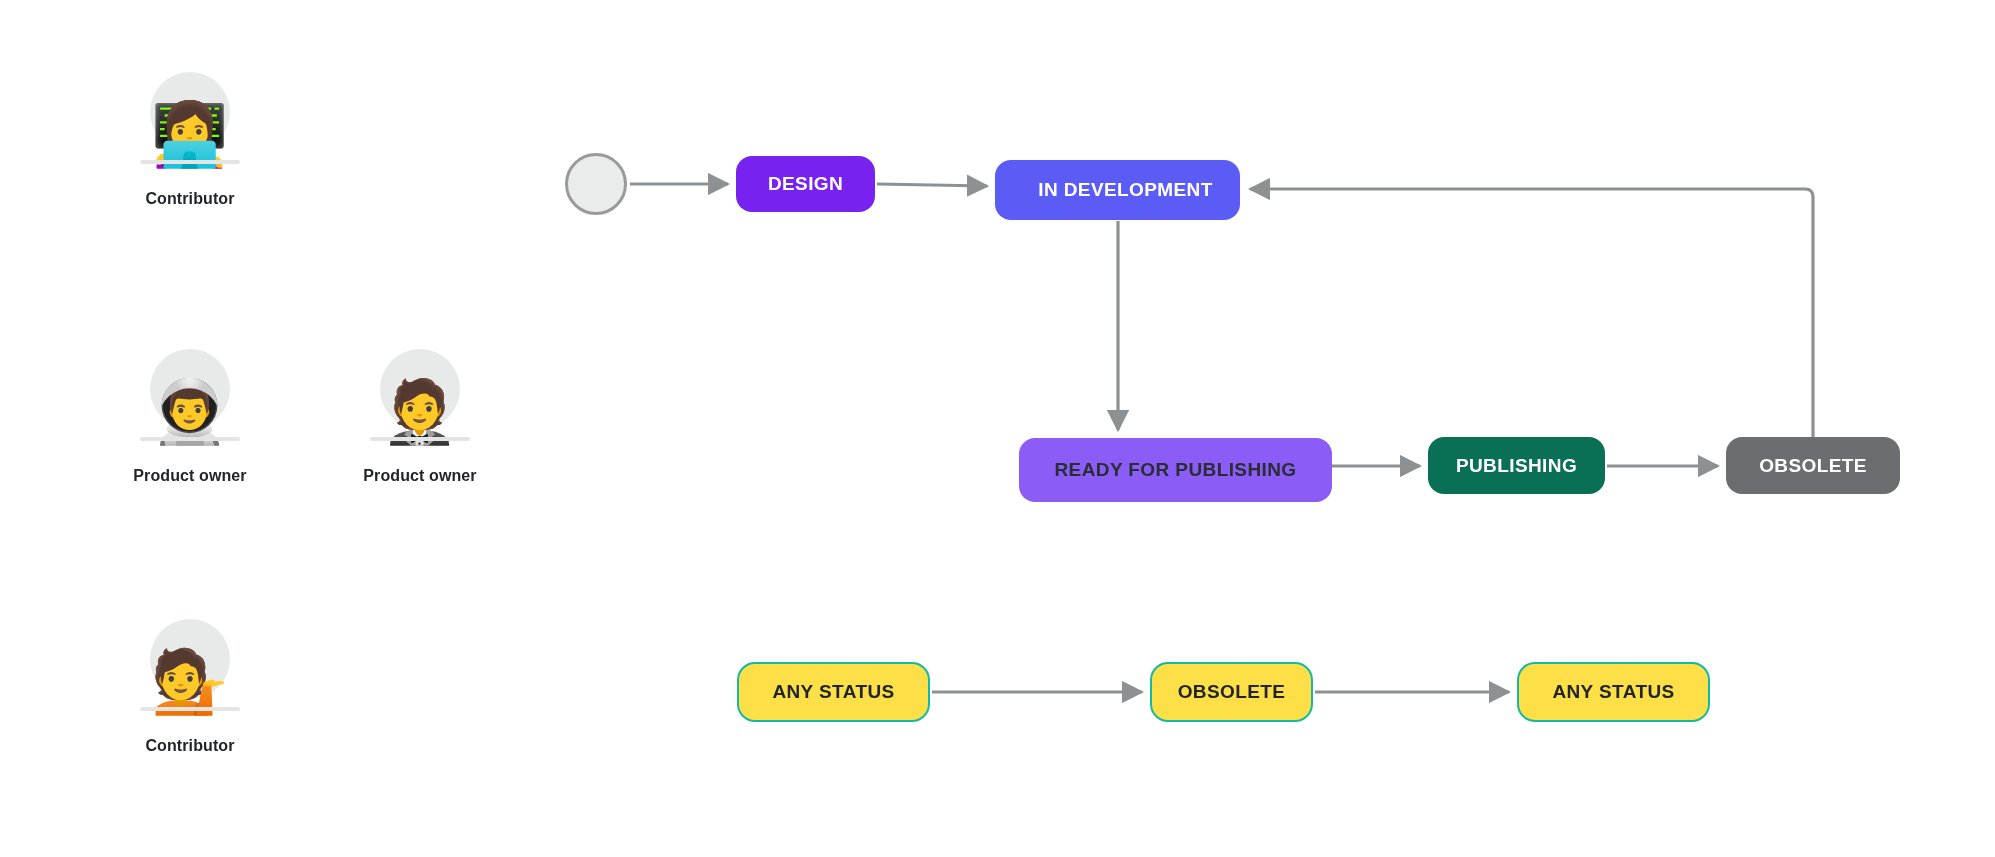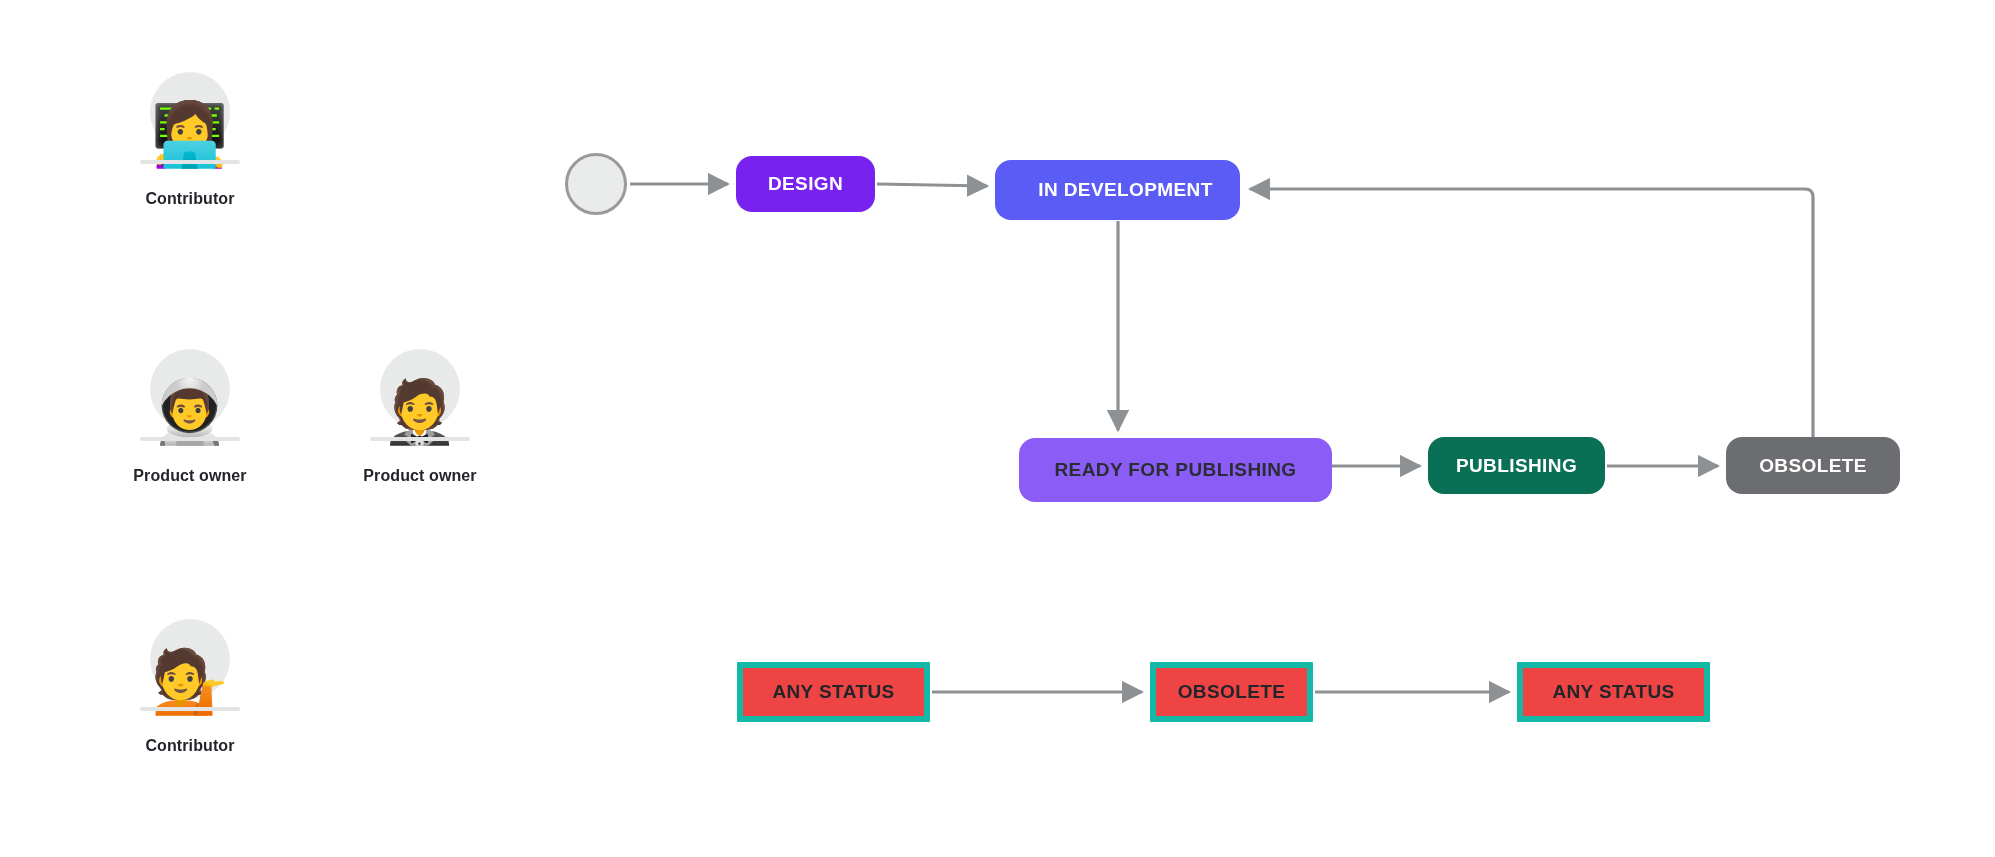--- a/index.html
+++ b/index.html
@@ -35,22 +35,22 @@
   }
 
   
   .node{
     position:absolute;display:flex;align-items:center;justify-content:center;
     border-radius:16px;box-sizing:border-box;
     font-size:19px;font-weight:bold;letter-spacing:.4px;
     text-align:center;white-space:nowrap;
   }
   .node.plain{
-    background:#ef4444;border:6px solid #14b8a6;color:#23252b;
-    border-radius:1px;
+    background:#fde047;border:2px solid #14b8a6;color:#23252b;
+    border-radius:18px;
   }
   .start-circle{
     position:absolute;width:62px;height:62px;border-radius:50%;
     background:#eaebeb;border:3px solid #9a9a9a;box-sizing:border-box;
   }
 
   svg.edges{position:absolute;left:0;top:0;width:1995px;height:857px;
     pointer-events:none;}
 </style>
 </head>

